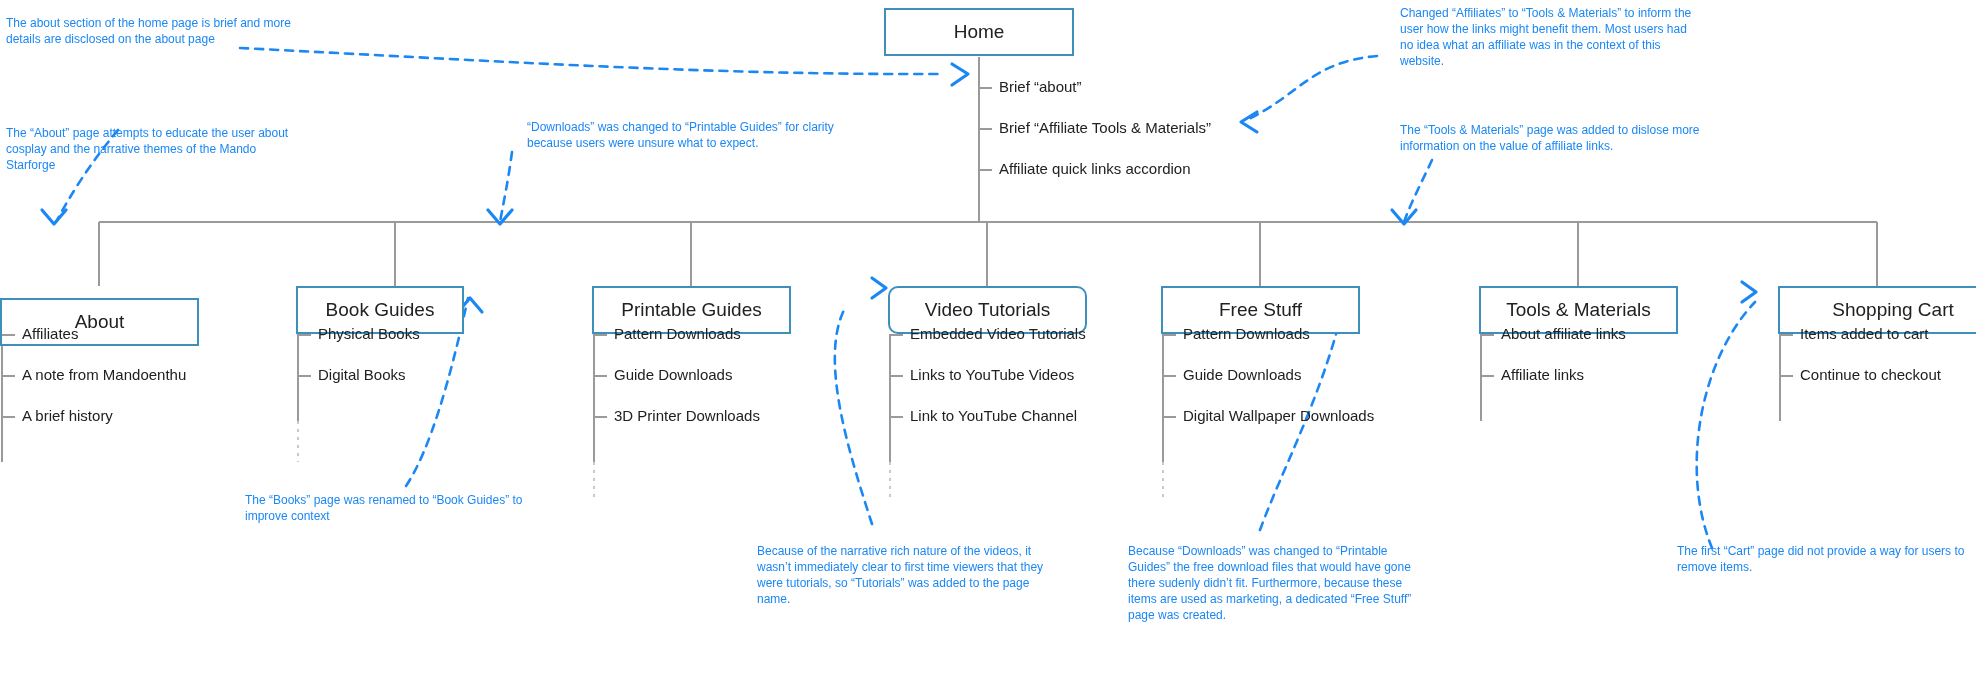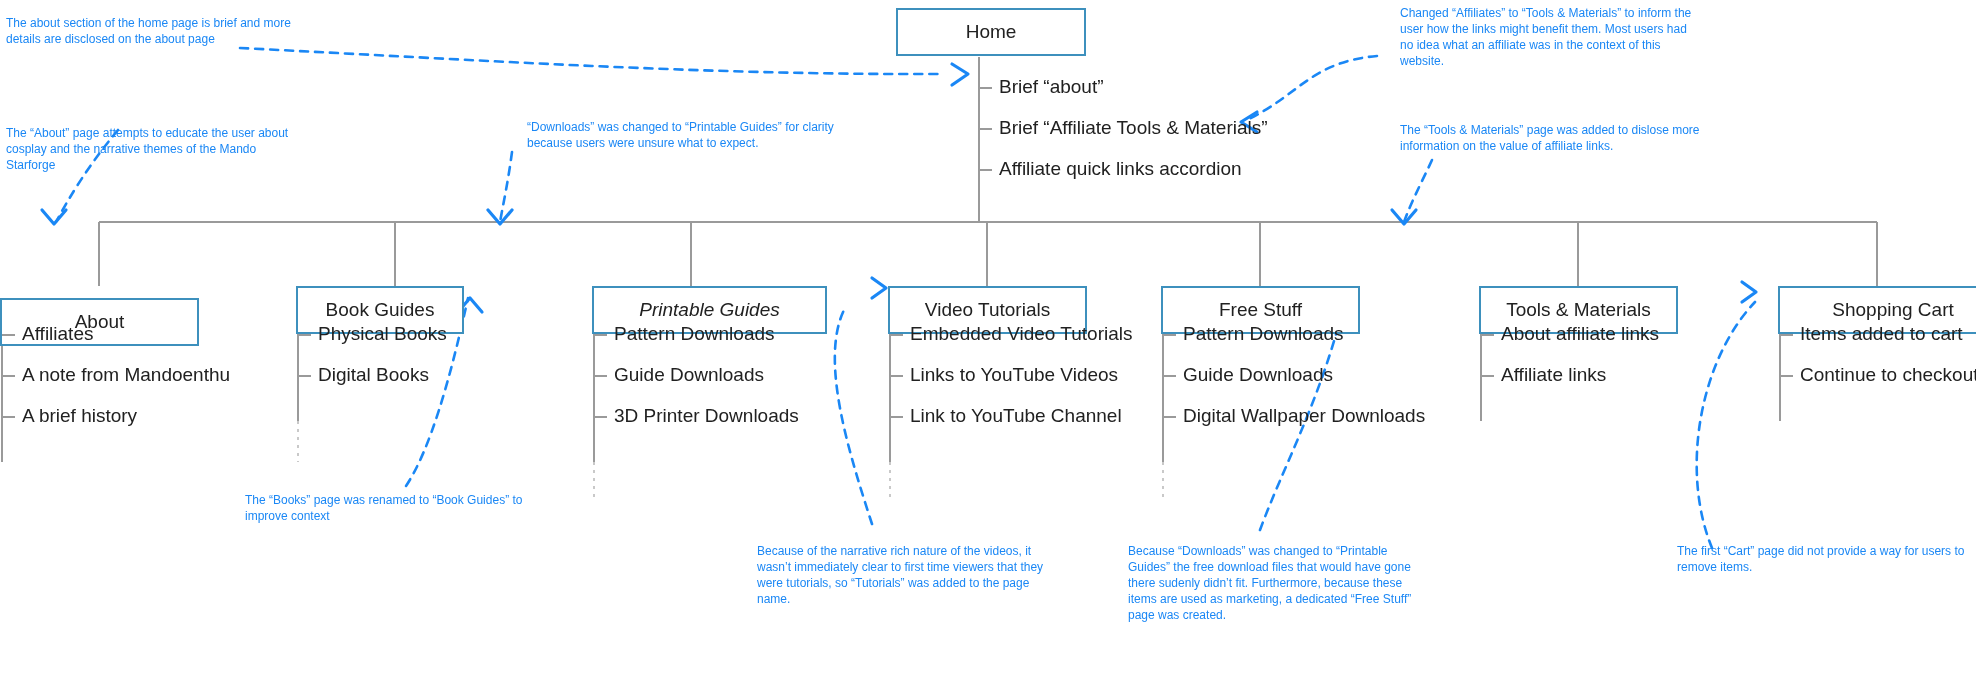--- a/index.html
+++ b/index.html
@@ -48,21 +48,21 @@
   
   .children {
     position: absolute;
     z-index: 3;
   }
   .child {
     position: relative;
     height: 41px;
     display: flex;
     align-items: center;
-    font-size: 19px;
+    font-size: 15px;
     color: #212121;
     white-space: nowrap;
     padding-left: 20px;
     box-sizing: border-box;
     text-align: center;
   }
   .child .tick {
     position: absolute;
     left: 0;
     top: 50%;
@@ -164,21 +164,21 @@
       <polyline points="458,312 470,298 482,312"></polyline>
 
       <polyline points="872,278 886,288 872,298"></polyline>
 
       <polyline points="1332,326 1344,312 1356,326"></polyline>
 
       <polyline points="1742,282 1756,292 1742,302"></polyline>
     </g>
   </svg>
 
-  <div class="node" style="left:884px; top:8px; width:190px;margin-left:12px;">
+  <div class="node" style="left:884px; top:8px; width:190px;">
     <span>Home</span>
   </div>
 
   <div class="children" style="left:979px; top:66px;">
     <div class="child">
       <span class="tick"></span>
       <span>Brief “about”</span>
     </div>
     <div class="child">
       <span class="tick"></span>
@@ -215,39 +215,39 @@
     <div class="child">
       <span class="tick"></span>
       <span>Physical Books</span>
     </div>
     <div class="child">
       <span class="tick"></span>
       <span>Digital Books</span>
     </div>
   </div>
 
-  <div class="node" style="left:592px; top:286px; width:235px;font-style:italic;">
+  <div class="node" style="left:592px; top:286px; width:199px;">
     <span>Printable Guides</span>
   </div>
   <div class="children" style="left:594px; top:313px;">
     <div class="child">
       <span class="tick"></span>
       <span>Pattern Downloads</span>
     </div>
     <div class="child">
       <span class="tick"></span>
       <span>Guide Downloads</span>
     </div>
     <div class="child">
       <span class="tick"></span>
       <span>3D Printer Downloads</span>
     </div>
   </div>
 
-  <div class="node" style="left:888px; top:286px; width:199px;">
+  <div class="node" style="left:888px; top:286px; width:199px;border-radius:10px;">
     <span>Video Tutorials</span>
   </div>
   <div class="children" style="left:890px; top:313px;">
     <div class="child">
       <span class="tick"></span>
       <span>Embedded Video Tutorials</span>
     </div>
     <div class="child">
       <span class="tick"></span>
       <span>Links to YouTube Videos</span>

